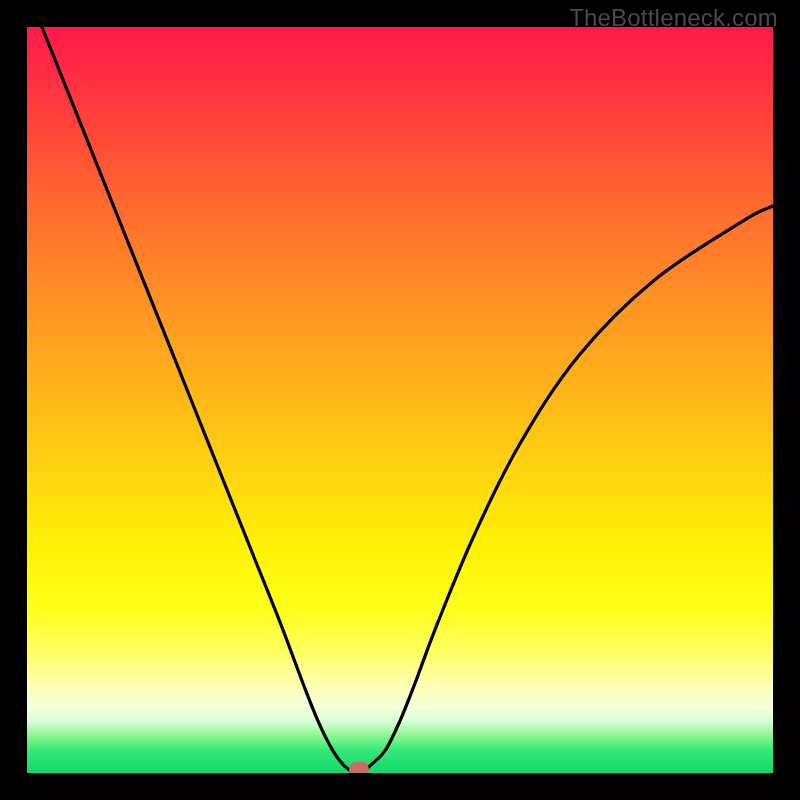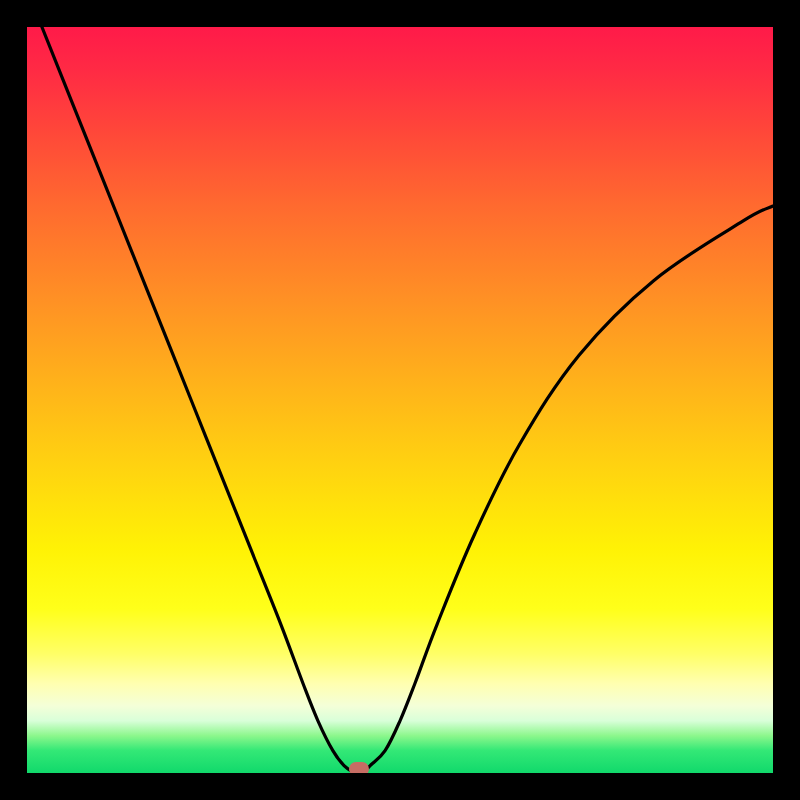--- a/index.html
+++ b/index.html
@@ -88,14 +88,15 @@
   <div class="plot-area">
     <div class="gradient"></div>
     <svg class="curve" viewBox="0 0 746 746" preserveAspectRatio="none">
       <path id="curve-path" d="M 14.92 0 C 20.29 13.43, 34.02 47.74, 44.76 74.60 C 55.50 101.46, 63.86 122.34, 74.60 149.20 C 85.34 176.06, 93.70 196.94, 104.44 223.80 C 115.18 250.66, 123.54 271.54, 134.28 298.40 C 145.02 325.26, 153.38 346.14, 164.12 373.00 C 174.86 399.86, 183.22 420.74, 193.96 447.60 C 204.70 474.46, 213.06 495.34, 223.80 522.20 C 234.54 549.06, 244.24 572.63, 253.64 596.80 C 263.04 620.97, 269.31 639.02, 276.02 656.48 C 282.73 673.94, 285.57 681.69, 290.94 693.78 C 296.31 705.87, 301.16 715.56, 305.86 723.62 C 310.56 731.68, 313.02 734.51, 317.05 738.54 C 321.08 742.57, 324.88 744.66, 328.24 746.00 C 331.60 747.34, 333.01 747.34, 335.70 746.00 C 338.39 744.66, 339.13 742.57, 343.16 738.54 C 347.19 734.51, 352.71 731.68, 358.08 723.62 C 363.45 715.56, 367.63 705.87, 373.00 693.78 C 378.37 681.69, 381.21 673.94, 387.92 656.48 C 394.63 639.02, 399.56 623.66, 410.30 596.80 C 421.04 569.94, 432.83 539.51, 447.60 507.28 C 462.37 475.05, 473.56 449.99, 492.36 417.76 C 511.16 385.53, 527.87 357.78, 552.04 328.24 C 576.21 298.70, 597.10 277.81, 626.64 253.64 C 656.18 229.47, 694.68 207.39, 716.16 193.96 C 737.64 180.53, 740.63 181.73, 746.00 179.04" fill="none" stroke="#000" stroke-width="3.2" stroke-linejoin="round" stroke-linecap="round"></path>
     </svg>
     <div id="marker" class="marker" style="left: 321.97px; top: 735.27px; background: rgb(199, 109, 100);"></div>
   </div>
 
   <div class="y-axis-cover"></div>
 
+  <div class="attribution">TheBottleneck.com</div>
 
 </div>
 
 </body></html>

